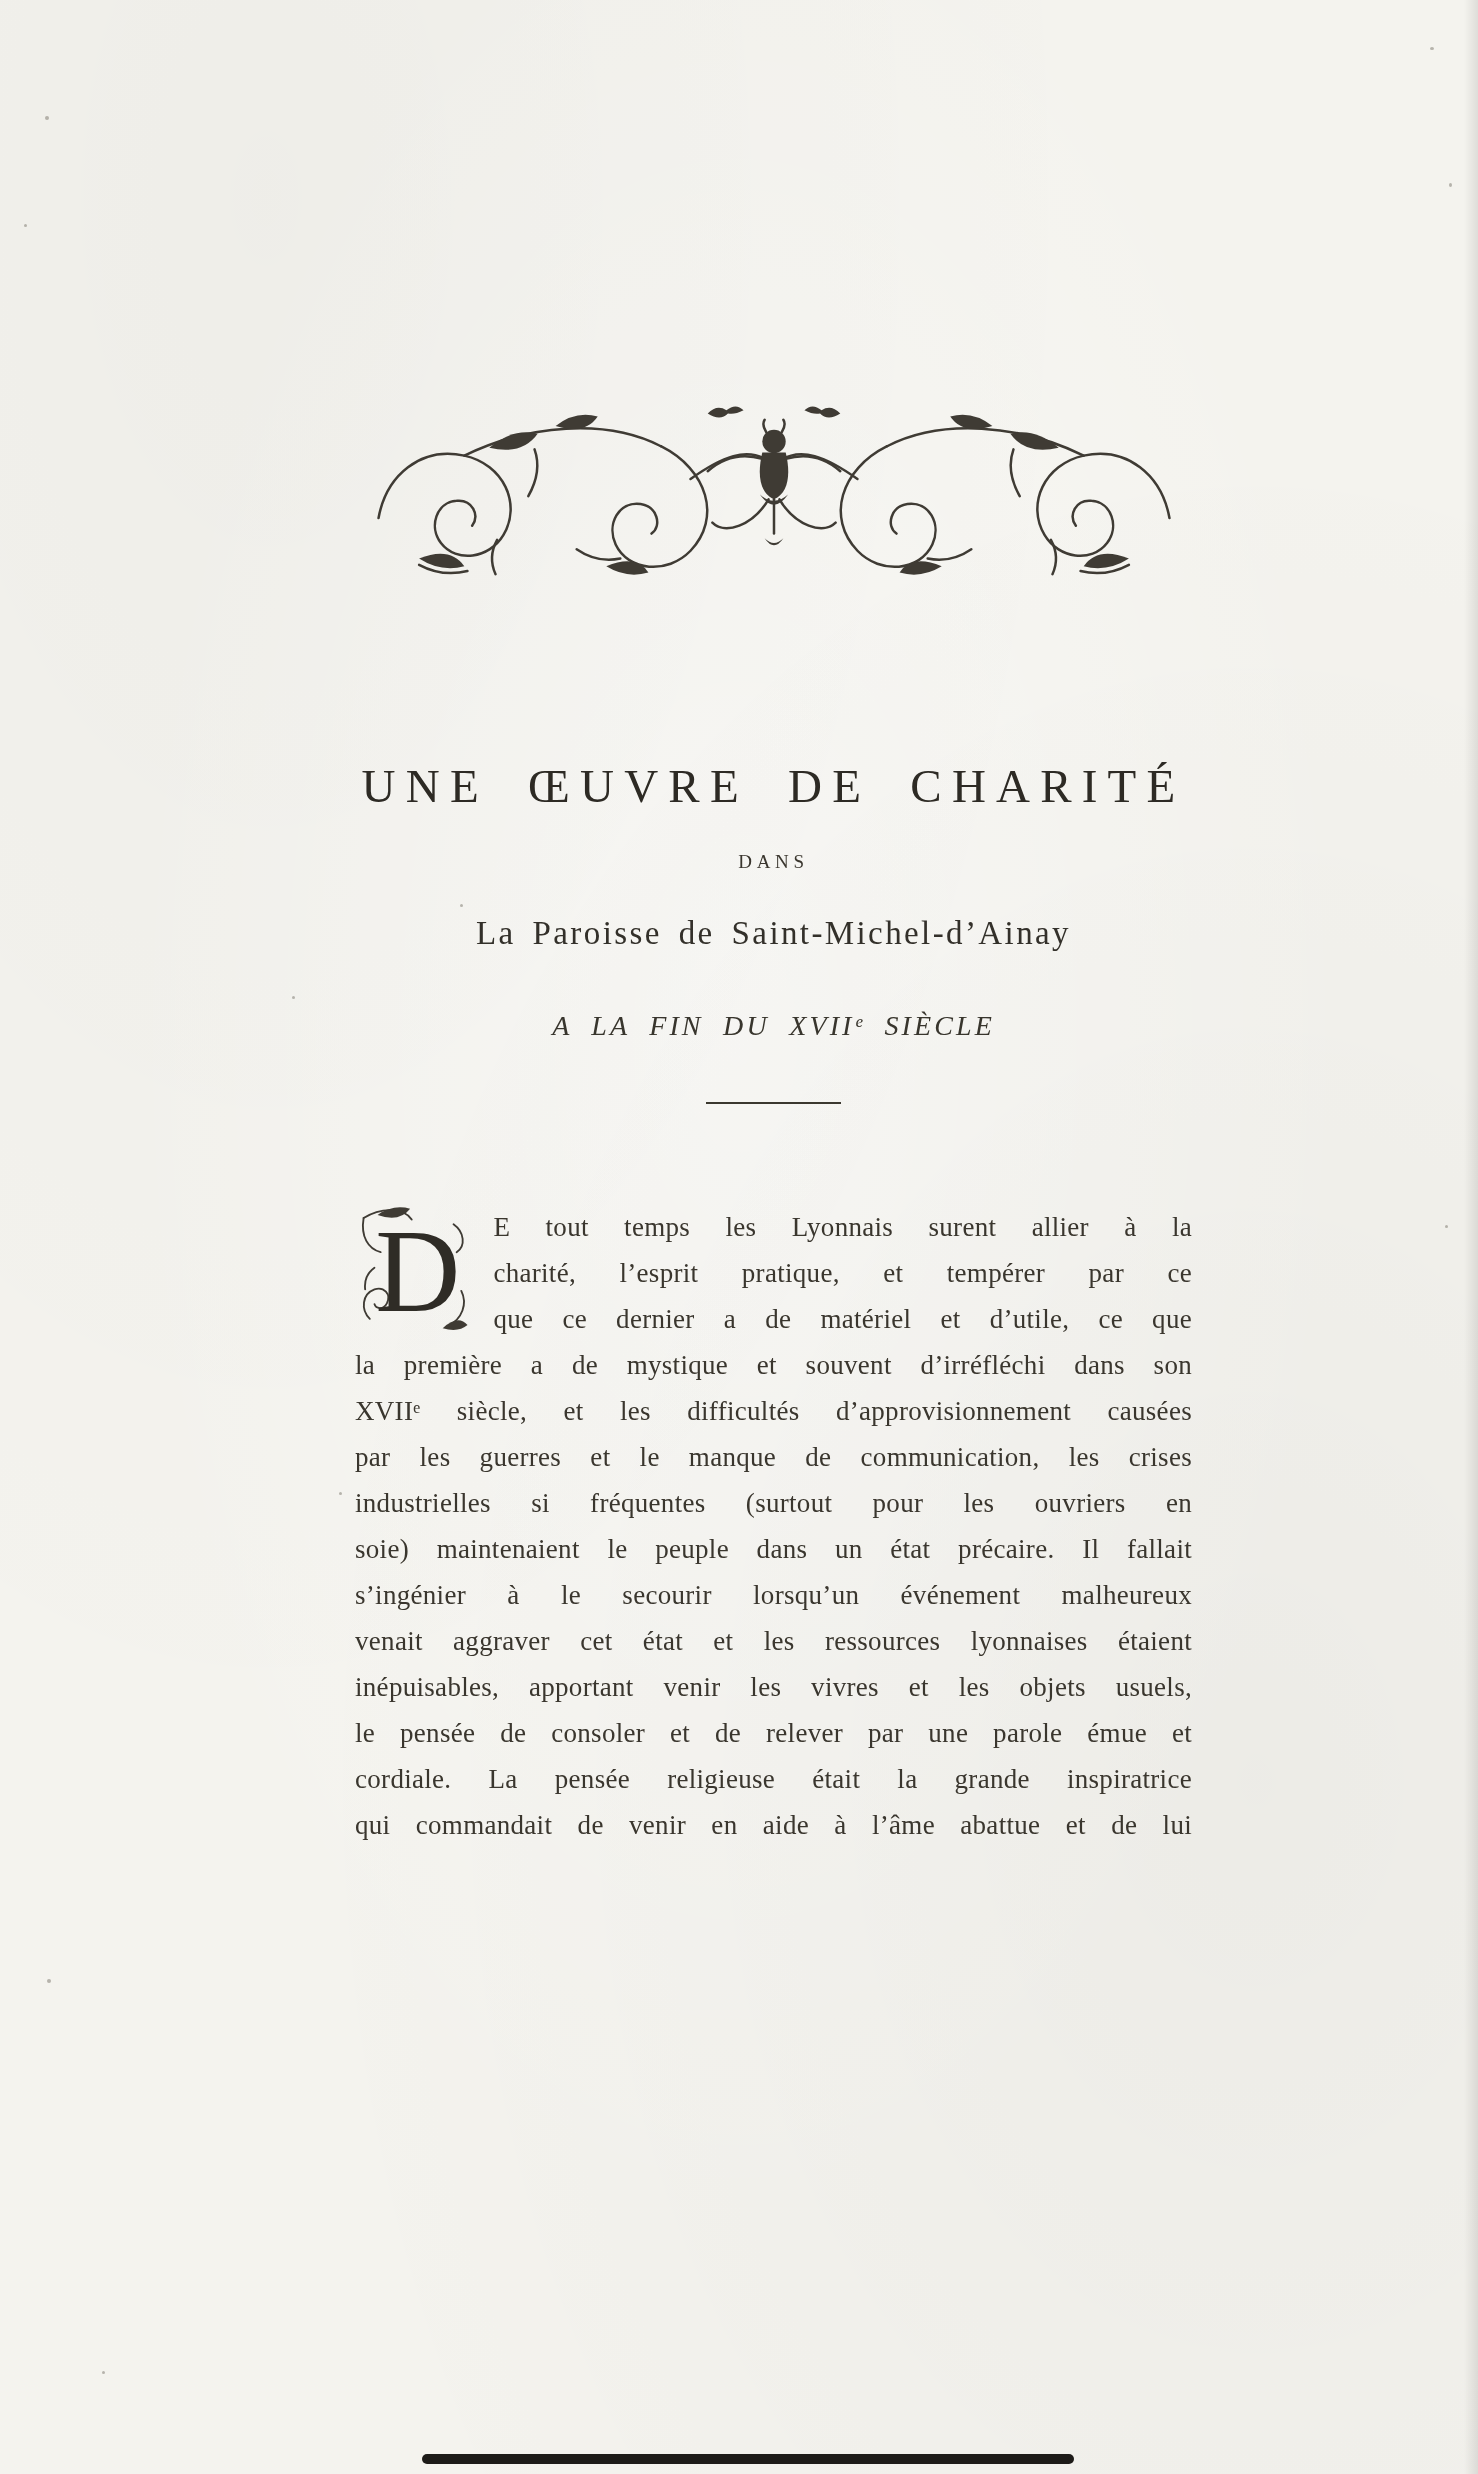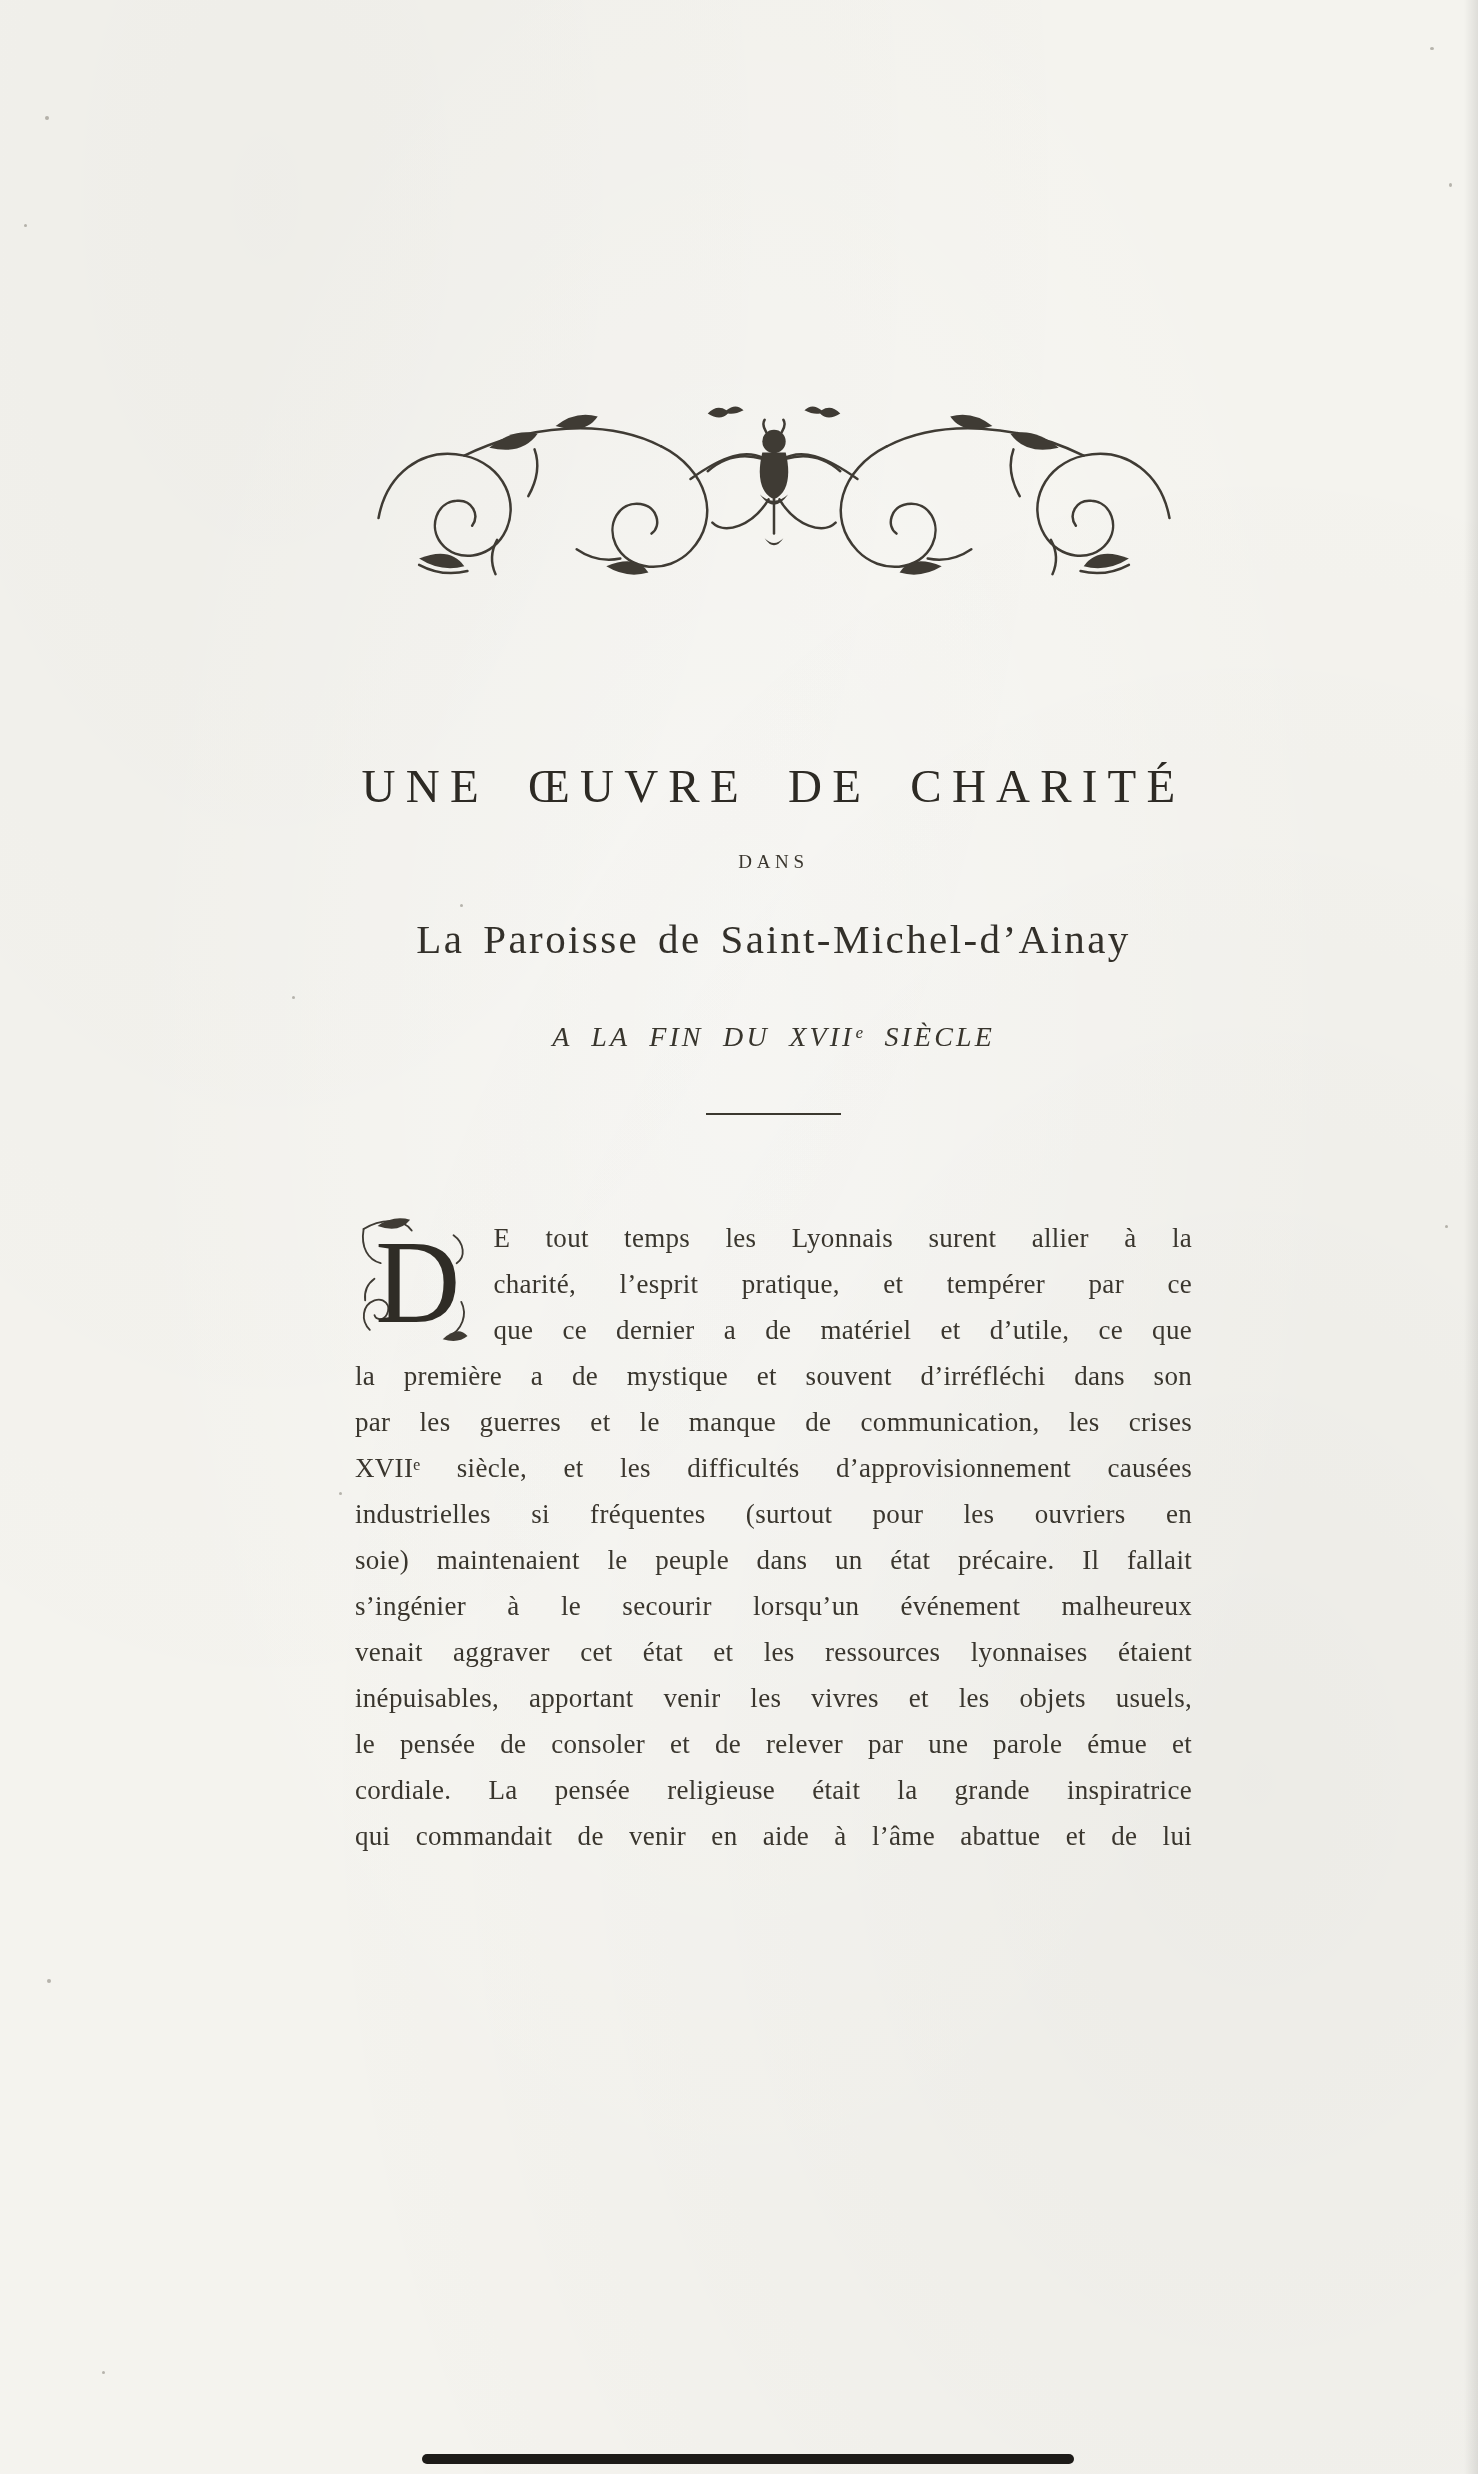--- a/index.html
+++ b/index.html
@@ -28,21 +28,21 @@
   .main-title {
     margin-top:163px; text-align:center; font-weight:400;
     font-size:47px; letter-spacing:10.2px; word-spacing:17.3px; color:#2d2a24;
   }
   .dans {
     margin-top:38px; text-align:center;
     font-size:19px; letter-spacing:4.7px; color:#3a362e;
   }
   .subtitle {
     margin-top:42px; text-align:center; font-weight:400;
-    font-size:41px; letter-spacing:2.4px; word-spacing:6.3px; color:#33302a;
+    font-size:33px; letter-spacing:2.4px; word-spacing:6.3px; color:#33302a;
   }
   .subsubtitle {
     margin-top:58px; text-align:center; font-weight:400; font-style:italic;
     font-size:28px; letter-spacing:3.1px; word-spacing:9.4px; color:#38352d;
   }
   .rule { margin:60px auto 0; width:135px; border-top:2.4px solid #3b382f; }
 
   .paragraph {
     margin-top:100px;
     font-size:27px; line-height:46px; color:#3a362e; letter-spacing:0.3px;
@@ -134,22 +134,22 @@
           </g>
           <path class="leaf" d="M28,18 q 20,-14 42,-8 q -14,18 -42,8 z"></path>
           <path class="leaf" d="M112,164 q 20,6 32,-4 q -12,-14 -32,4 z"></path>
           <text x="80" y="142" text-anchor="middle" font-size="152" font-family="Liberation Serif, serif" fill="#2f2c26">D</text>
         </svg>
       </span>
       <div class="pline">E tout temps les Lyonnais surent allier à la</div>
       <div class="pline">charité, l’esprit pratique, et tempérer par ce</div>
       <div class="pline">que ce dernier a de matériel et d’utile, ce que</div>
       <div class="pline">la première a de mystique et souvent d’irréfléchi dans son</div>
+      <div class="pline">XVIIᵉ siècle, et les difficultés d’approvisionnement causées</div>
       <div class="pline">par les guerres et le manque de communication, les crises</div>
-      <div class="pline">XVIIᵉ siècle, et les difficultés d’approvisionnement causées</div>
       <div class="pline">industrielles si fréquentes (surtout pour les ouvriers en</div>
       <div class="pline">soie) maintenaient le peuple dans un état précaire. Il fallait</div>
       <div class="pline">s’ingénier à le secourir lorsqu’un événement malheureux</div>
       <div class="pline">venait aggraver cet état et les ressources lyonnaises étaient</div>
       <div class="pline">inépuisables, apportant venir les vivres et les objets usuels,</div>
       <div class="pline">le pensée de consoler et de relever par une parole émue et</div>
       <div class="pline">cordiale. La pensée religieuse était la grande inspiratrice</div>
       <div class="pline">qui commandait de venir en aide à l’âme abattue et de lui</div>
     </div>
 

